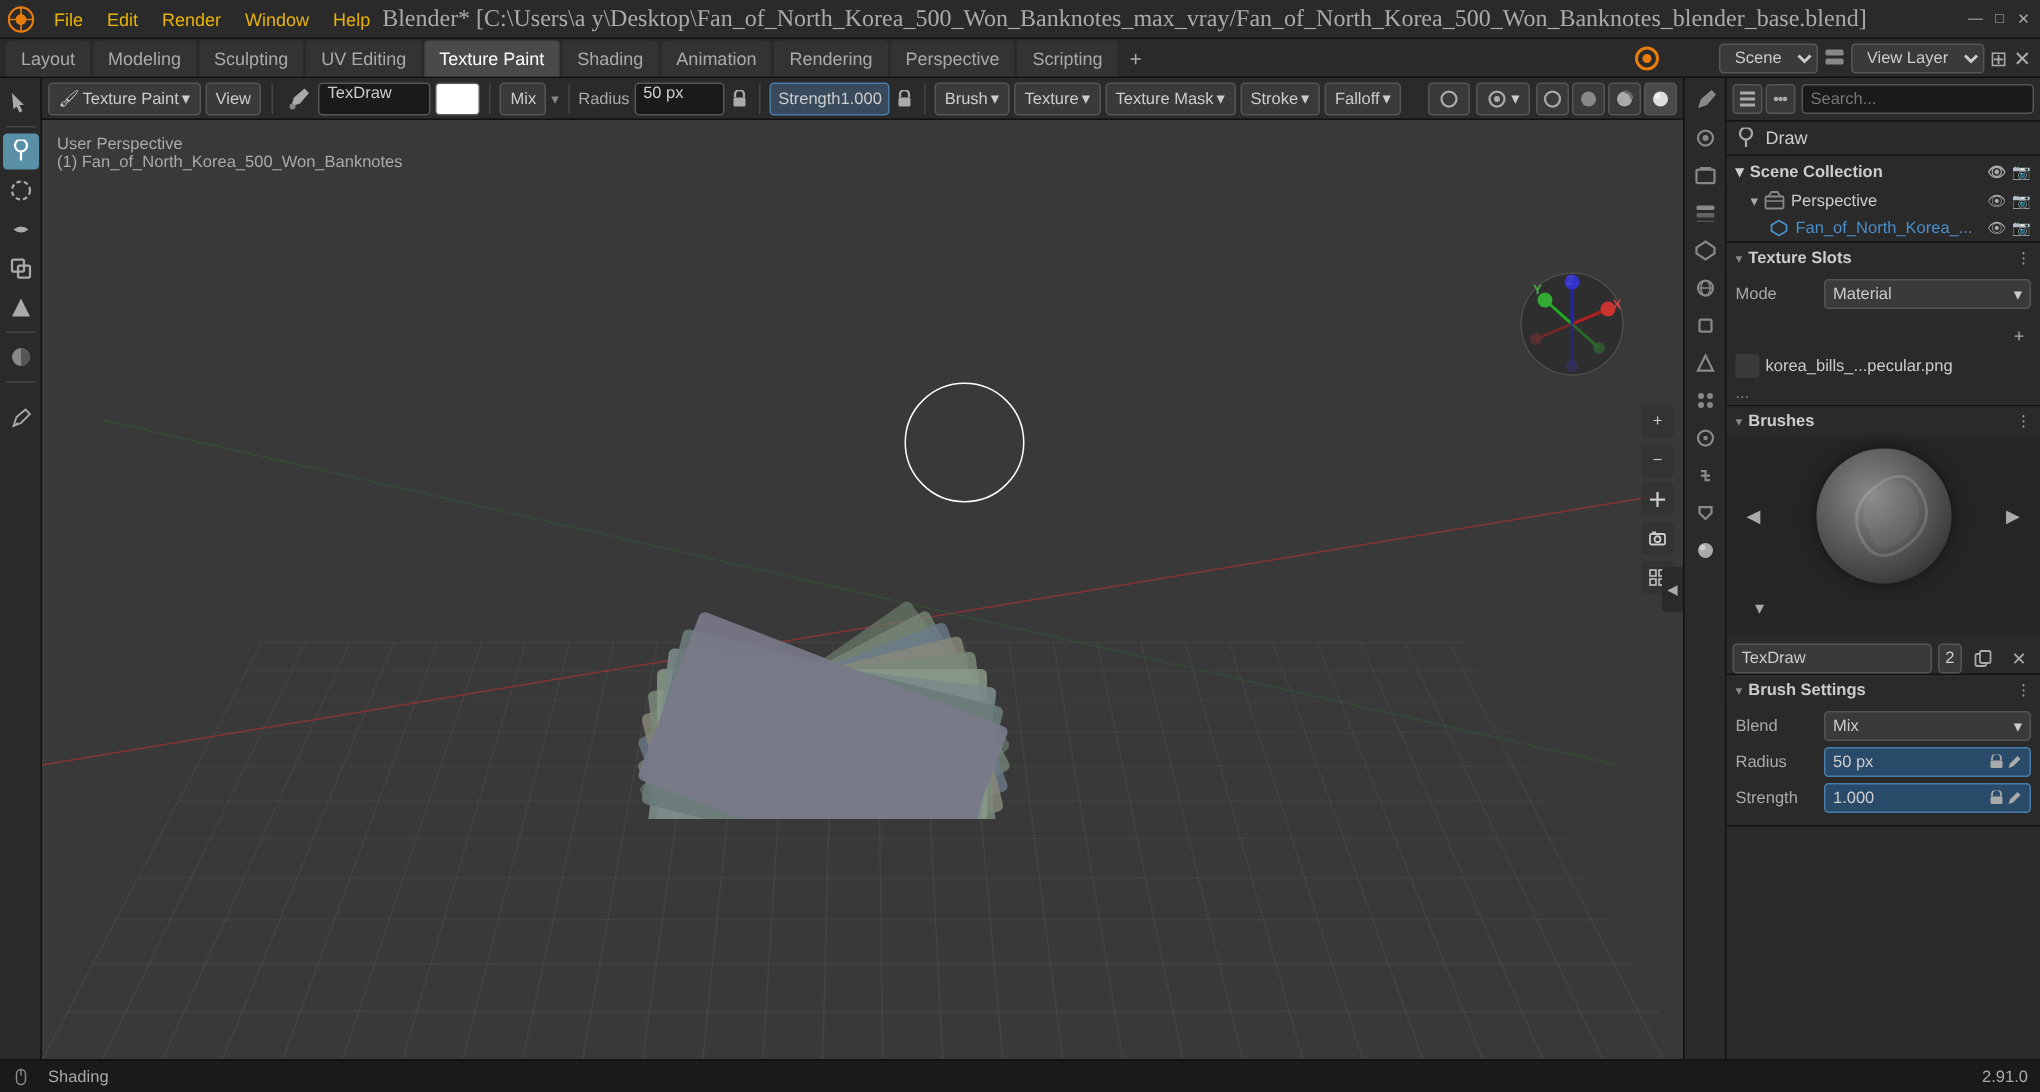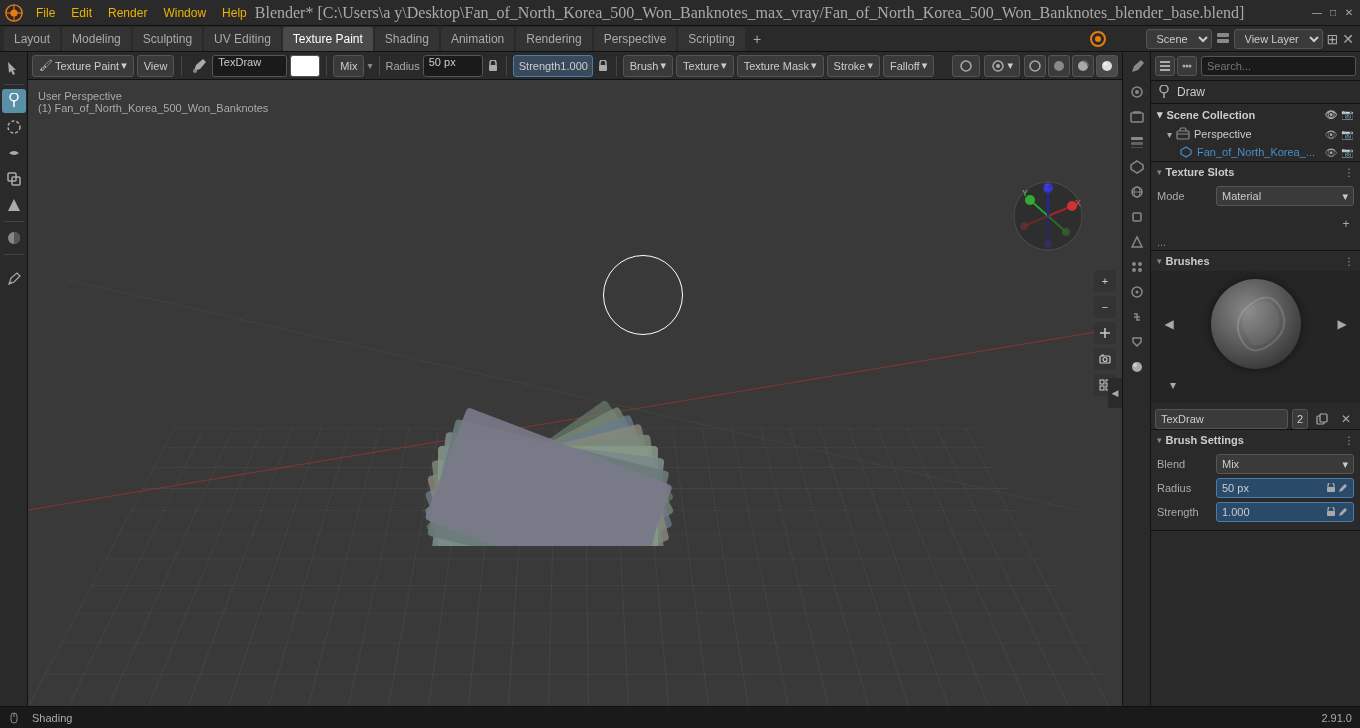--- a/index.html
+++ b/index.html
@@ -1013,20 +1013,24 @@
               <span>Material</span>
               <span>▾</span>
             </div>
           </div>
         </div>
 
         <div style="display:flex;align-items:center;padding:2px 6px;gap:4px;">
           <div style="flex:1;"></div>
           <div class="slot-plus-btn">+</div>
         </div>
+        <div class="texture-slot-item">
+          <div class="slot-thumb" style="background:#3a3a3a;"></div>
+          <span>korea_bills_...pecular.png</span>
+        </div>
         <div style="padding:2px 6px;color:#888;font-size:11px;">...</div>
       </div>
 
       <div class="panel-section">
         <div class="panel-section-header">
           <span class="expand-arrow">▾</span>
           <span class="section-title">Brushes</span>
           <span style="margin-left:auto;font-size:10px;color:#aaa;cursor:pointer;">⋮</span>
         </div>
 

